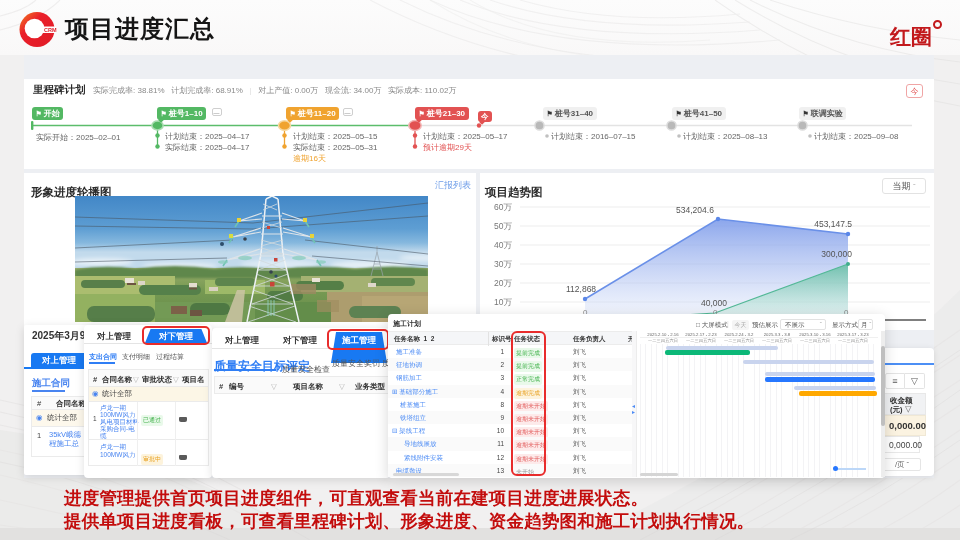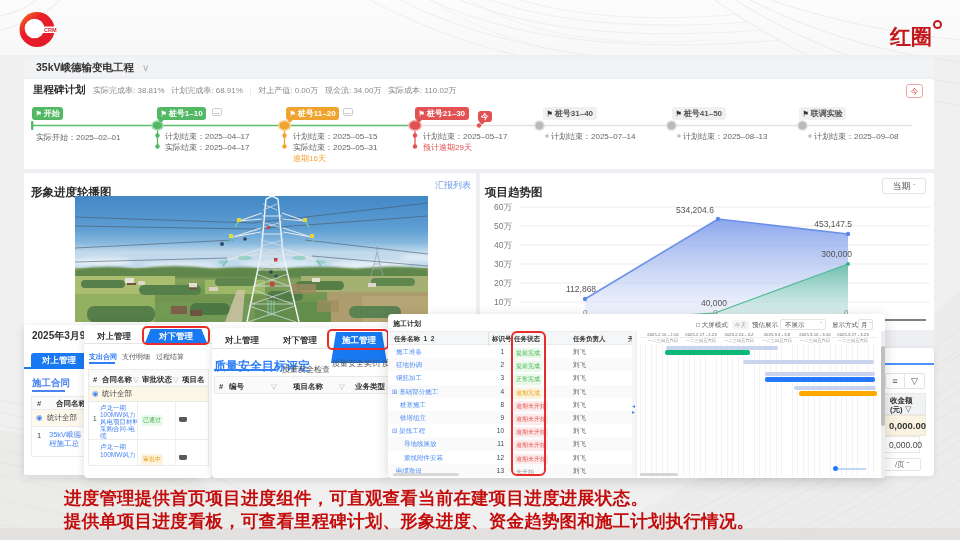--- a/index.html
+++ b/index.html
@@ -78,24 +78,24 @@
         <stop offset="0" stop-color="#f3811f"></stop>
           <stop offset="0.35" stop-color="#ea1f2a"></stop>
           <stop offset="1" stop-color="#e01b26"></stop>
       </linearGradient>
     </defs>
     <circle cx="20" cy="19.5" r="17.5" fill="url(#lg1)"></circle>
     <circle cx="17.5" cy="18.5" r="9.8" fill="#fff"></circle>
     <rect x="25" y="16.5" width="14" height="6.5" fill="#fff"></rect>
     <text x="27" y="22" font-size="5.5" fill="#e02029" font-weight="bold" font-family="Liberation Sans">CRM</text>
   </svg>
+  <div class="abs" id="title">项目进度汇总</div>
   <div class="abs" id="hq">红圈<span class="sup"></span></div>
 
   <div class="abs" id="panel"></div>
-  <div class="abs" id="projbar">35kV峨德输变电工程<span class="chev">∨</span></div>
 
   <div class="card" id="cardMile"></div>
   <div class="abs" style="left:33px;top:83px;font-size:10.5px;font-weight:bold;color:#2b2b2b">里程碑计划</div>
   <div class="abs" style="left:93px;top:85px;font-size:8px;color:#8a8a8a;white-space:nowrap">实际完成率: 38.81%&nbsp;&nbsp;&nbsp;计划完成率: 68.91%&nbsp;&nbsp;&nbsp;<span style="color:#ddd">|</span>&nbsp;&nbsp;&nbsp;对上产值: 0.00万&nbsp;&nbsp;&nbsp;现金流: 34.00万&nbsp;&nbsp;&nbsp;实际成本: 110.02万</div>
   <div class="abs" style="left:906px;top:84px;width:17px;height:14px;border:1px solid #f0a5a5;border-radius:3px;color:#e25252;font-size:8px;line-height:13px;text-align:center">今</div>
   <div id="mile">
     <svg class="abs" style="left:24px;top:100px" width="910" height="68" viewBox="0 0 910 68">
       <line x1="8" y1="25.5" x2="391" y2="25.5" stroke="#5cbd6b" stroke-width="1.6"></line>
       <line x1="391" y1="25.5" x2="888" y2="25.5" stroke="#e3e3e3" stroke-width="1.6"></line>
       <rect x="7" y="21" width="2.4" height="9" rx="1" fill="#53b863"></rect>
@@ -134,21 +134,21 @@
         <div style="position:absolute;left:1px;top:1px;width:6px;height:4px;border-bottom:1px solid #ccc;transform:skewX(-20deg)"></div>
       </div>
     <div class="mtxt" style="left:36px;top:132px">实际开始：2025–02–01</div>
     <div class="mtxt" style="left:165px;top:131px">计划结束：2025–04–17</div>
     <div class="mtxt" style="left:165px;top:142px">实际结束：2025–04–17</div>
     <div class="mtxt" style="left:293px;top:131px">计划结束：2025–05–15</div>
     <div class="mtxt" style="left:293px;top:142px">实际结束：2025–05–31</div>
     <div class="mtxt" style="left:293px;top:153px;color:#f0a32f">逾期16天</div>
     <div class="mtxt" style="left:423px;top:131px">计划结束：2025–05–17</div>
     <div class="mtxt" style="left:423px;top:142px;color:#e25252">预计逾期29天</div>
-    <div class="mtxt" style="left:551px;top:131px">计划结束：2025–07–14</div>
+    <div class="mtxt" style="left:551px;top:131px">计划结束：2016–07–15</div>
     <div class="mtxt" style="left:683px;top:131px">计划结束：2025–08–13</div>
     <div class="mtxt" style="left:814px;top:131px">计划结束：2025–09–08</div>
   </div>
 
   <div class="card" id="cardPhoto"></div>
   <div class="abs" style="left:31px;top:182px"><span class="ctitle">形象进度轮播图</span></div>
   <div class="abs" style="left:435px;top:179px;font-size:9px;color:#6e9de8">汇报列表</div>
   <div class="abs" id="photo" style="left:75px;top:196px;width:353px;height:126px;">
   <svg width="353" height="126" viewBox="0 0 353 126">
     <defs>

